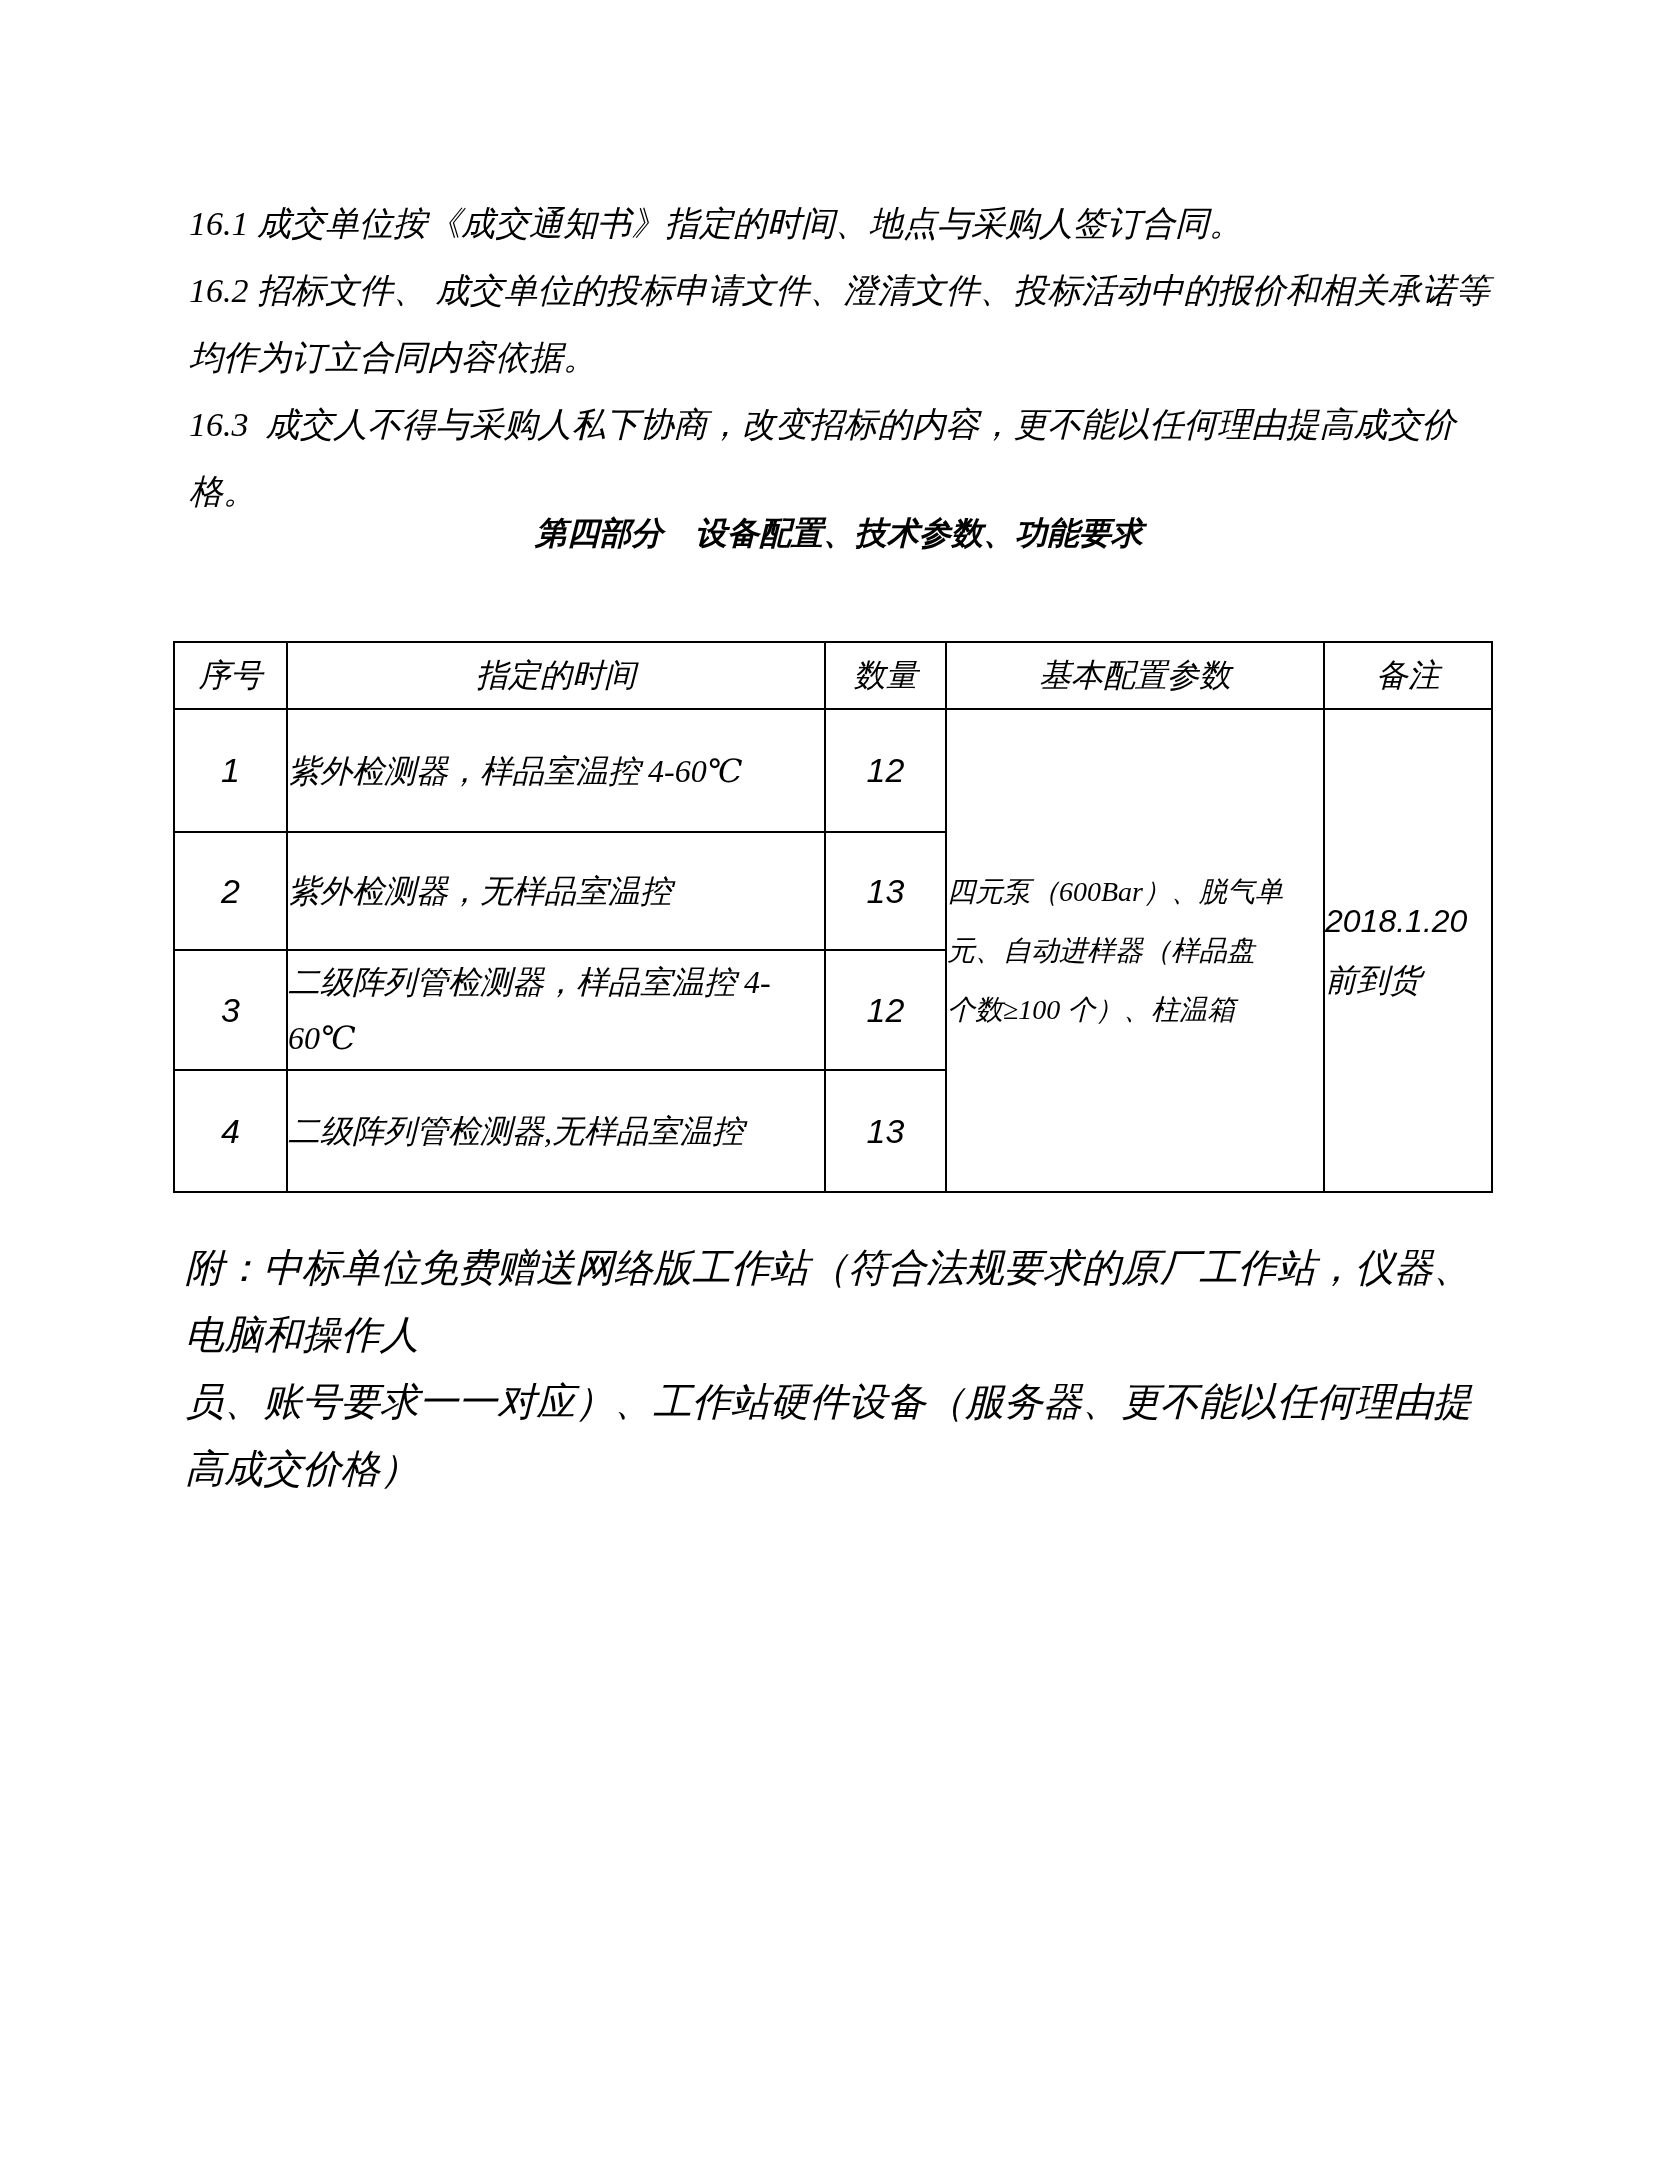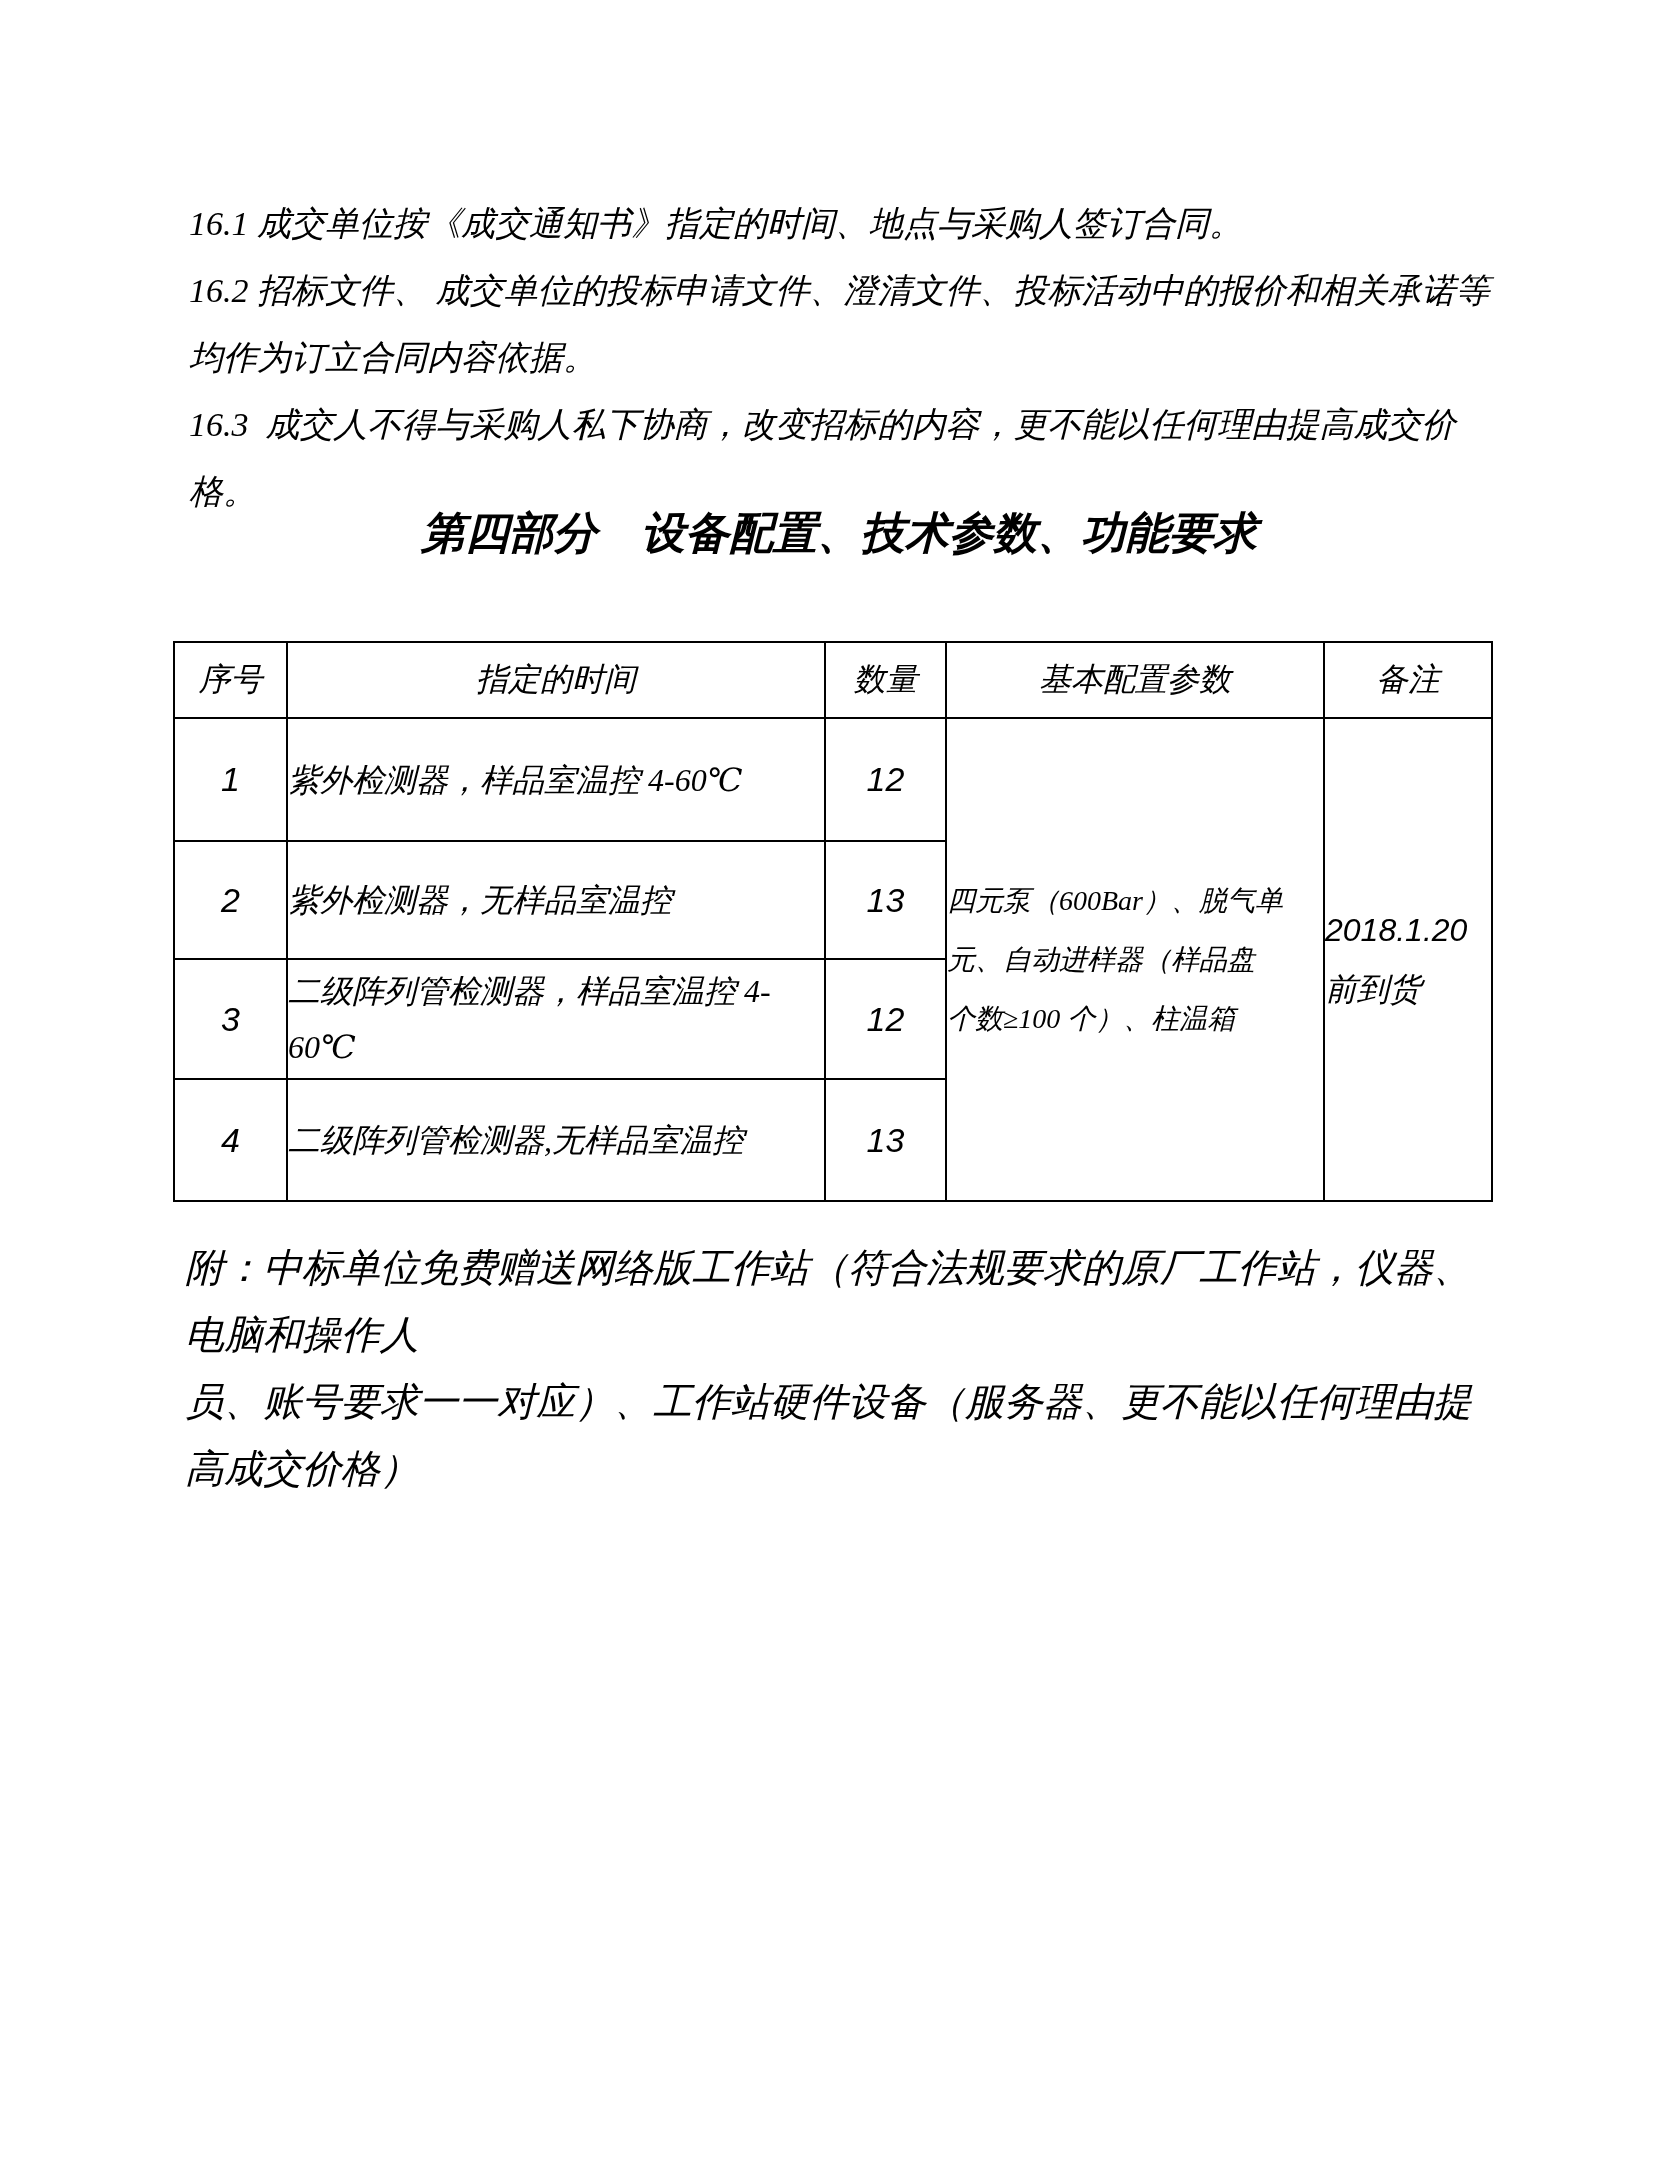--- a/index.html
+++ b/index.html
@@ -21,21 +21,21 @@
     font-size:34px;
     line-height:67px;
   }
   .clause-line { white-space:pre-wrap; }
   .section-heading {
     position:absolute;
     left:0;
     top:500px;
     width:100%;
     text-align:center;
-    font-size:44px;
+    font-size:32px;
     font-weight:bold;
     line-height:67px;
     white-space:pre-wrap;
   }
   table.spec-table {
     position:absolute;
     left:173px;
     top:641px;
     width:1319px;
     border-collapse:collapse;
@@ -45,21 +45,21 @@
   table.spec-table td {
     border:2.7px solid #000000;
     font-weight:normal;
     padding:0;
   }
   table.spec-table th {
     font-size:32px;
     text-align:center;
     vertical-align:middle;
   }
-  tr.header-row { height:76px; }
+  tr.header-row { height:67px; }
   tr.data-row-1 { height:123px; }
   tr.data-row-2 { height:118px; }
   tr.data-row-3 { height:120px; }
   tr.data-row-4 { height:122px; }
   td.cell-no, td.cell-qty {
     text-align:center;
     vertical-align:middle;
     font-family:"Liberation Sans","DejaVu Sans",sans-serif;
     font-size:34px;
   }

